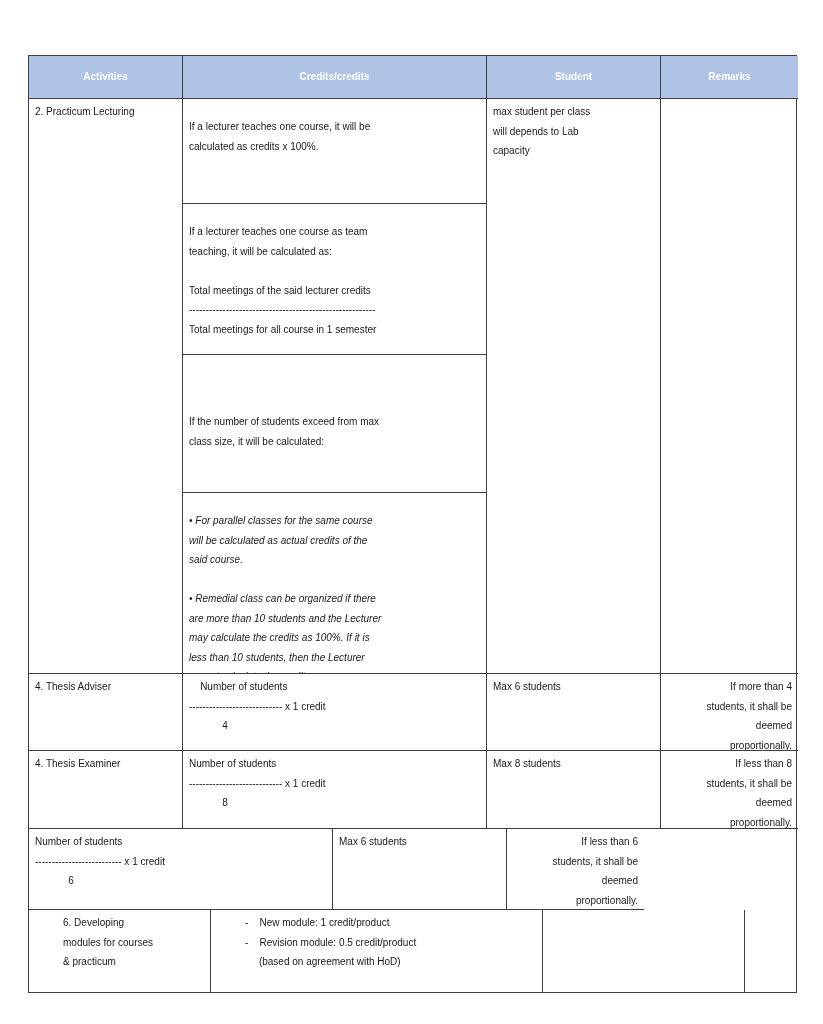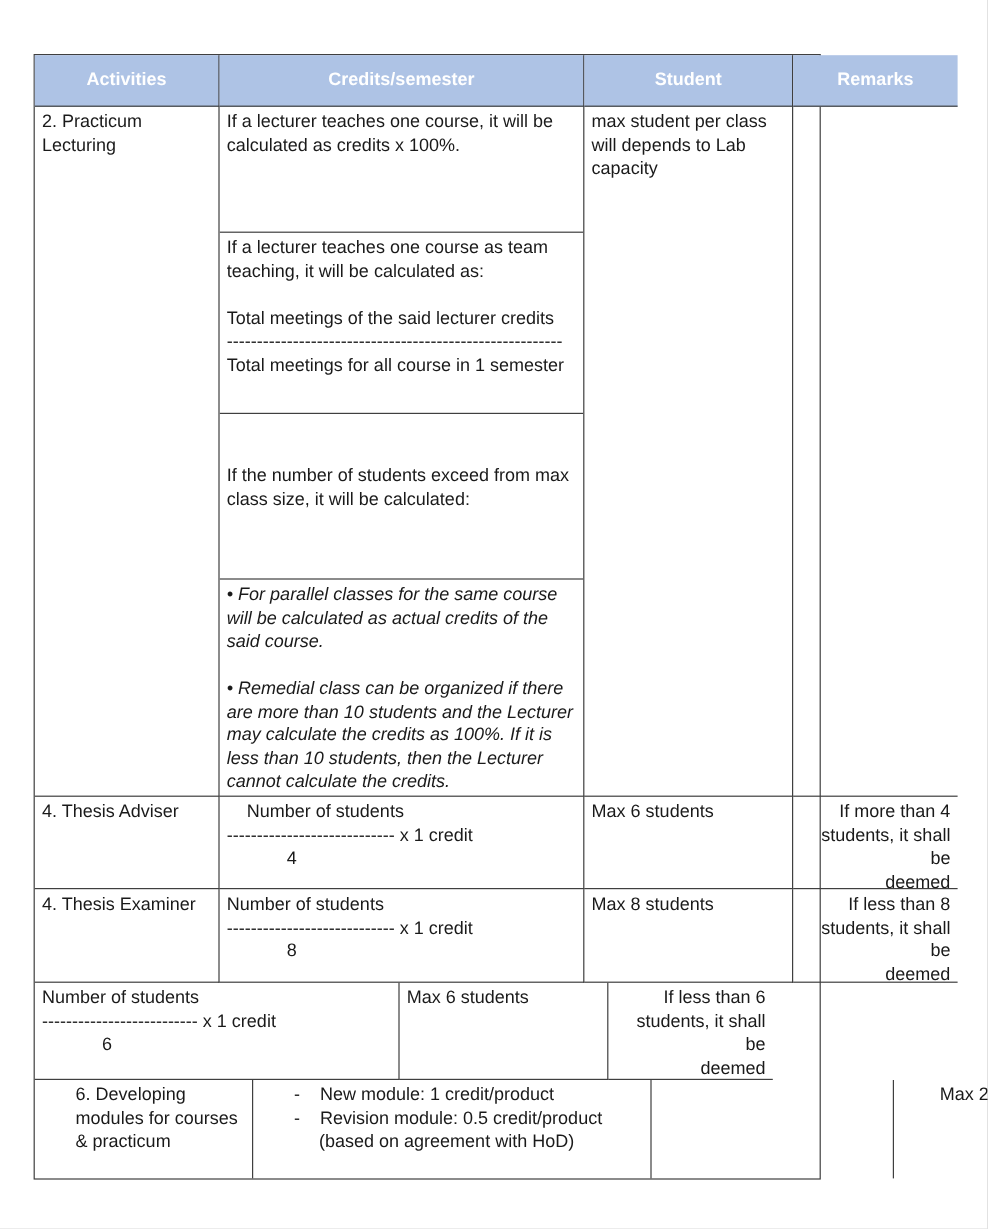--- a/index.html
+++ b/index.html
@@ -9,23 +9,23 @@
     --text:#1a1a1a;
     --page-bg:#ffffff;
   }
   *{box-sizing:border-box;margin:0;padding:0;}
   body{background:#888;font-family:"Liberation Sans",sans-serif;}
   .page{
     position:relative;width:823px;height:1024px;background:var(--page-bg);
     color:var(--text);overflow:hidden;
   }
   .doc-table{
-    position:absolute;left:28px;top:45px;width:656px;
+    position:absolute;left:28px;top:55px;width:769px;
     border:1px solid var(--border);
-    font-size:15px;line-height:19.5px;
+    font-size:10px;line-height:19.5px;
   }
   .row{display:flex;width:100%;}
   .cell{
     flex:none;border-right:1px solid var(--border);border-bottom:1px solid var(--border);
     padding:3px 6px;white-space:pre-wrap;overflow:hidden;
   }
   .cell:last-child{border-right:none;text-align:right;}
   .row:last-child .cell{border-bottom:none;margin-left:28px;}
   .c1{width:154px;}
   .c2{width:304px;}
@@ -37,21 +37,21 @@
     font-weight:bold;display:flex;align-items:center;justify-content:center;
     white-space:nowrap;padding:0 4px;
   }
   .r2{height:575px;}
   .r3{height:77px;}
   .r4{height:78px;}
   .r5{height:81px;}
   .r6{height:82px;}
   .subcol{padding:0;display:flex;flex-direction:column;}
   .sub{
-    flex:none;padding:3px 6px;white-space:pre-wrap;overflow:hidden;
+    flex:none;padding:18px 6px;white-space:pre-wrap;overflow:hidden;
     border-bottom:1px solid var(--border);
   }
   .sub:last-child{border-bottom:none;font-style:italic;}
   .s1{height:105px;}
   .s2{height:151px;}
   .s3{height:138px;}
   .s4{height:181px;}
   .formula{
     display:flex;align-items:center;margin-top:7px;
     font-size:10px;line-height:15px;
@@ -59,21 +59,21 @@
   .f-mid{flex:none;padding:0 5px;}
 </style>
 </head>
 <body>
 
 <div class="page">
   <div class="doc-table">
 
     <div class="row hrow">
       <div class="cell c1">Activities</div>
-      <div class="cell c2">Credits/semester</div>
+      <div class="cell c2">Credits/credits</div>
       <div class="cell c3">Student</div>
       <div class="cell c4">Remarks</div>
     </div>
 
     <div class="row r2">
       <div class="cell c1">2. Practicum Lecturing</div>
       <div class="cell c2 subcol">
         <div class="sub s1">If a lecturer teaches one course, it will be
 calculated as credits x 100%.</div>
         <div class="sub s2">If a lecturer teaches one course as team

